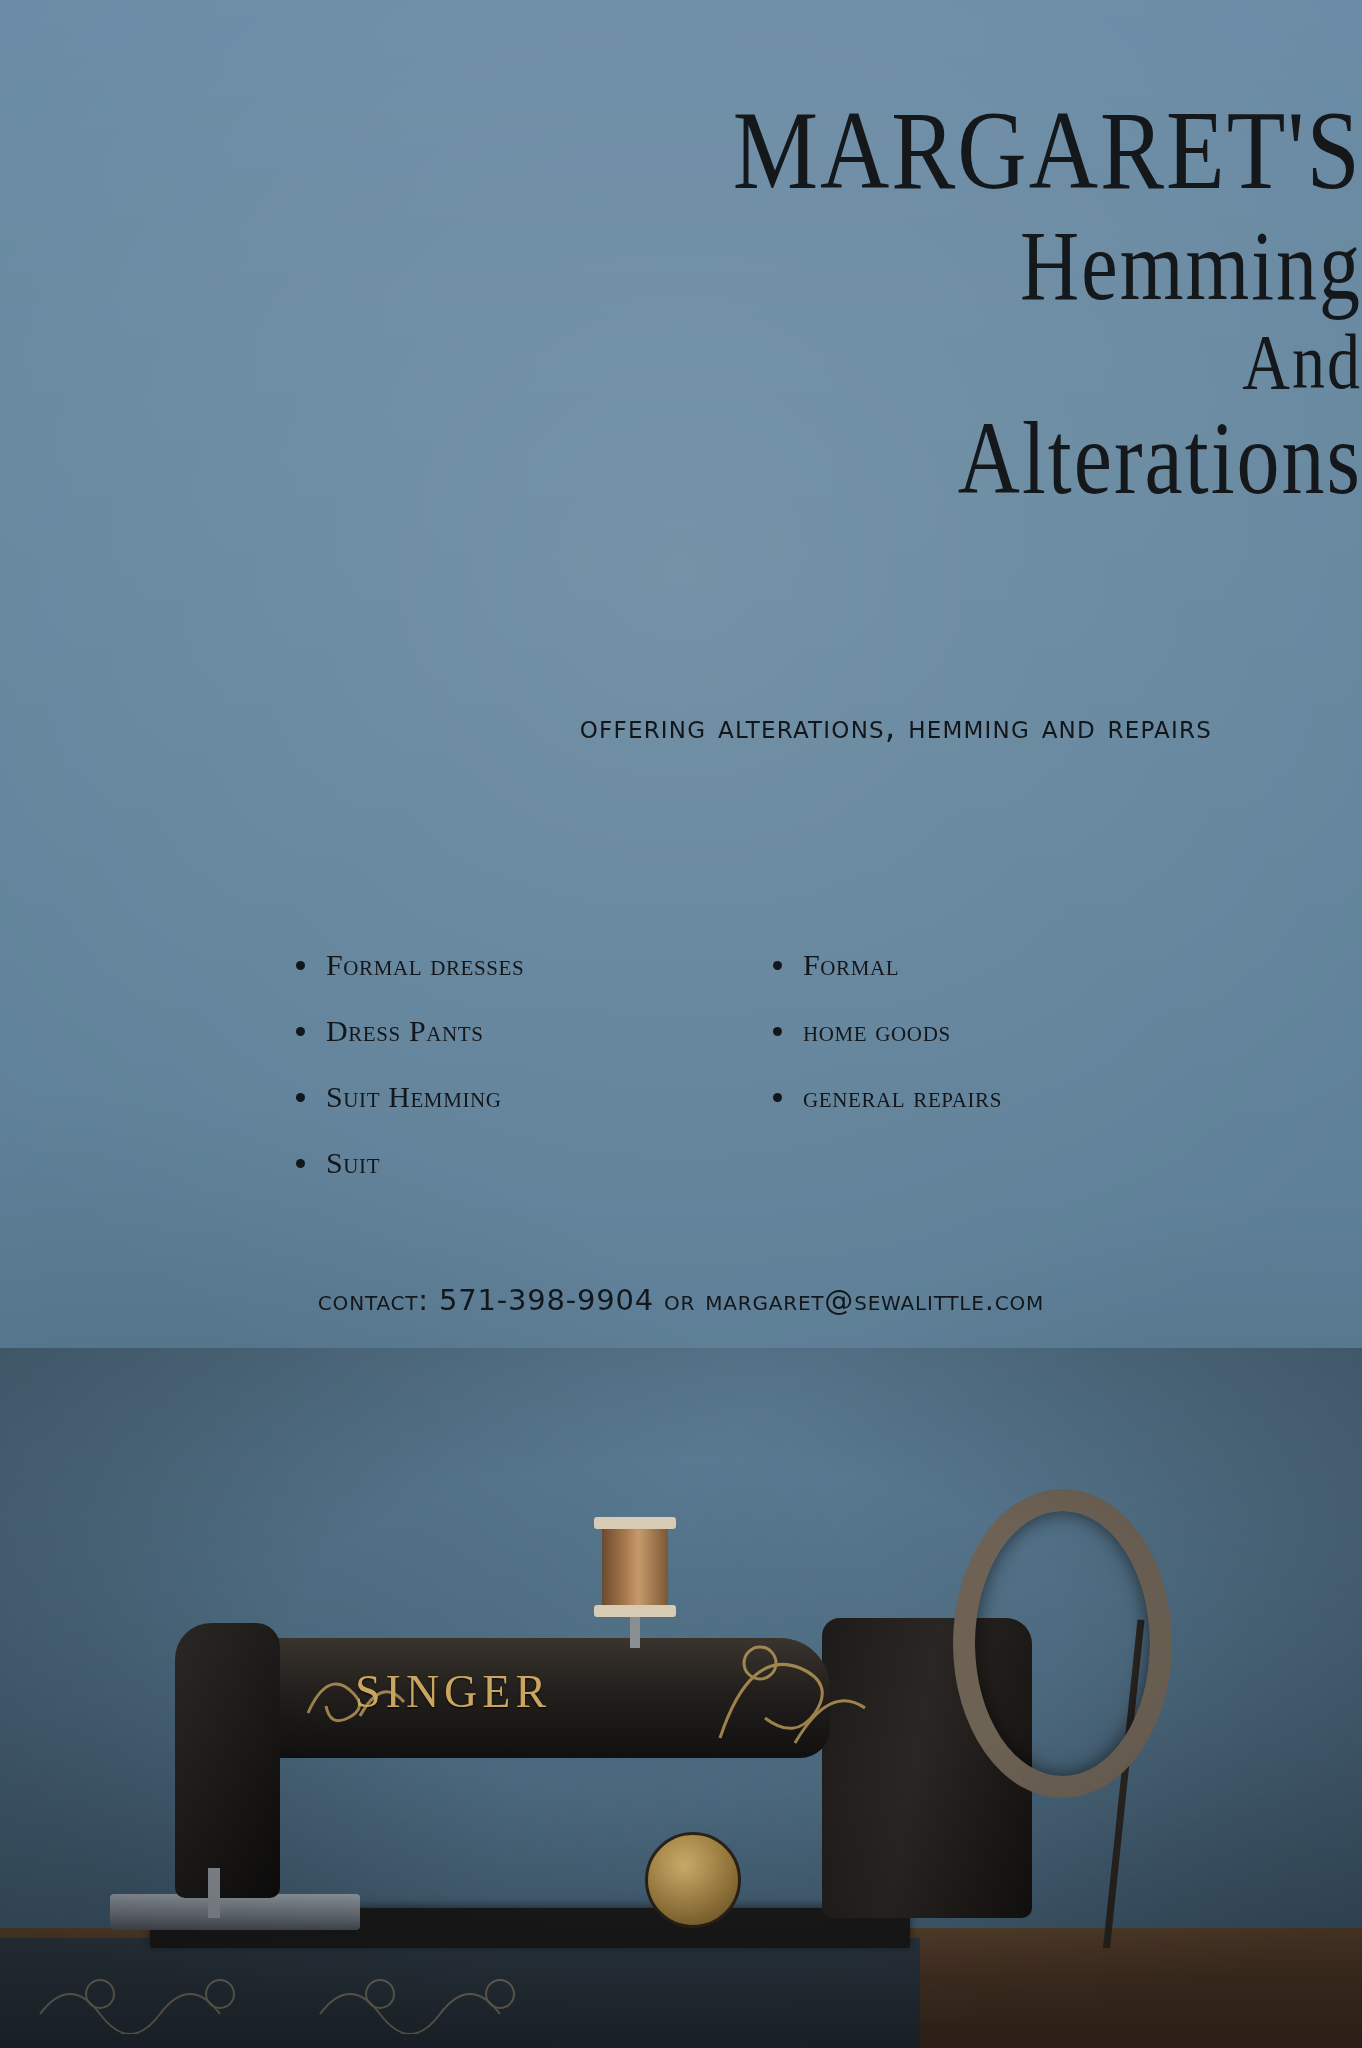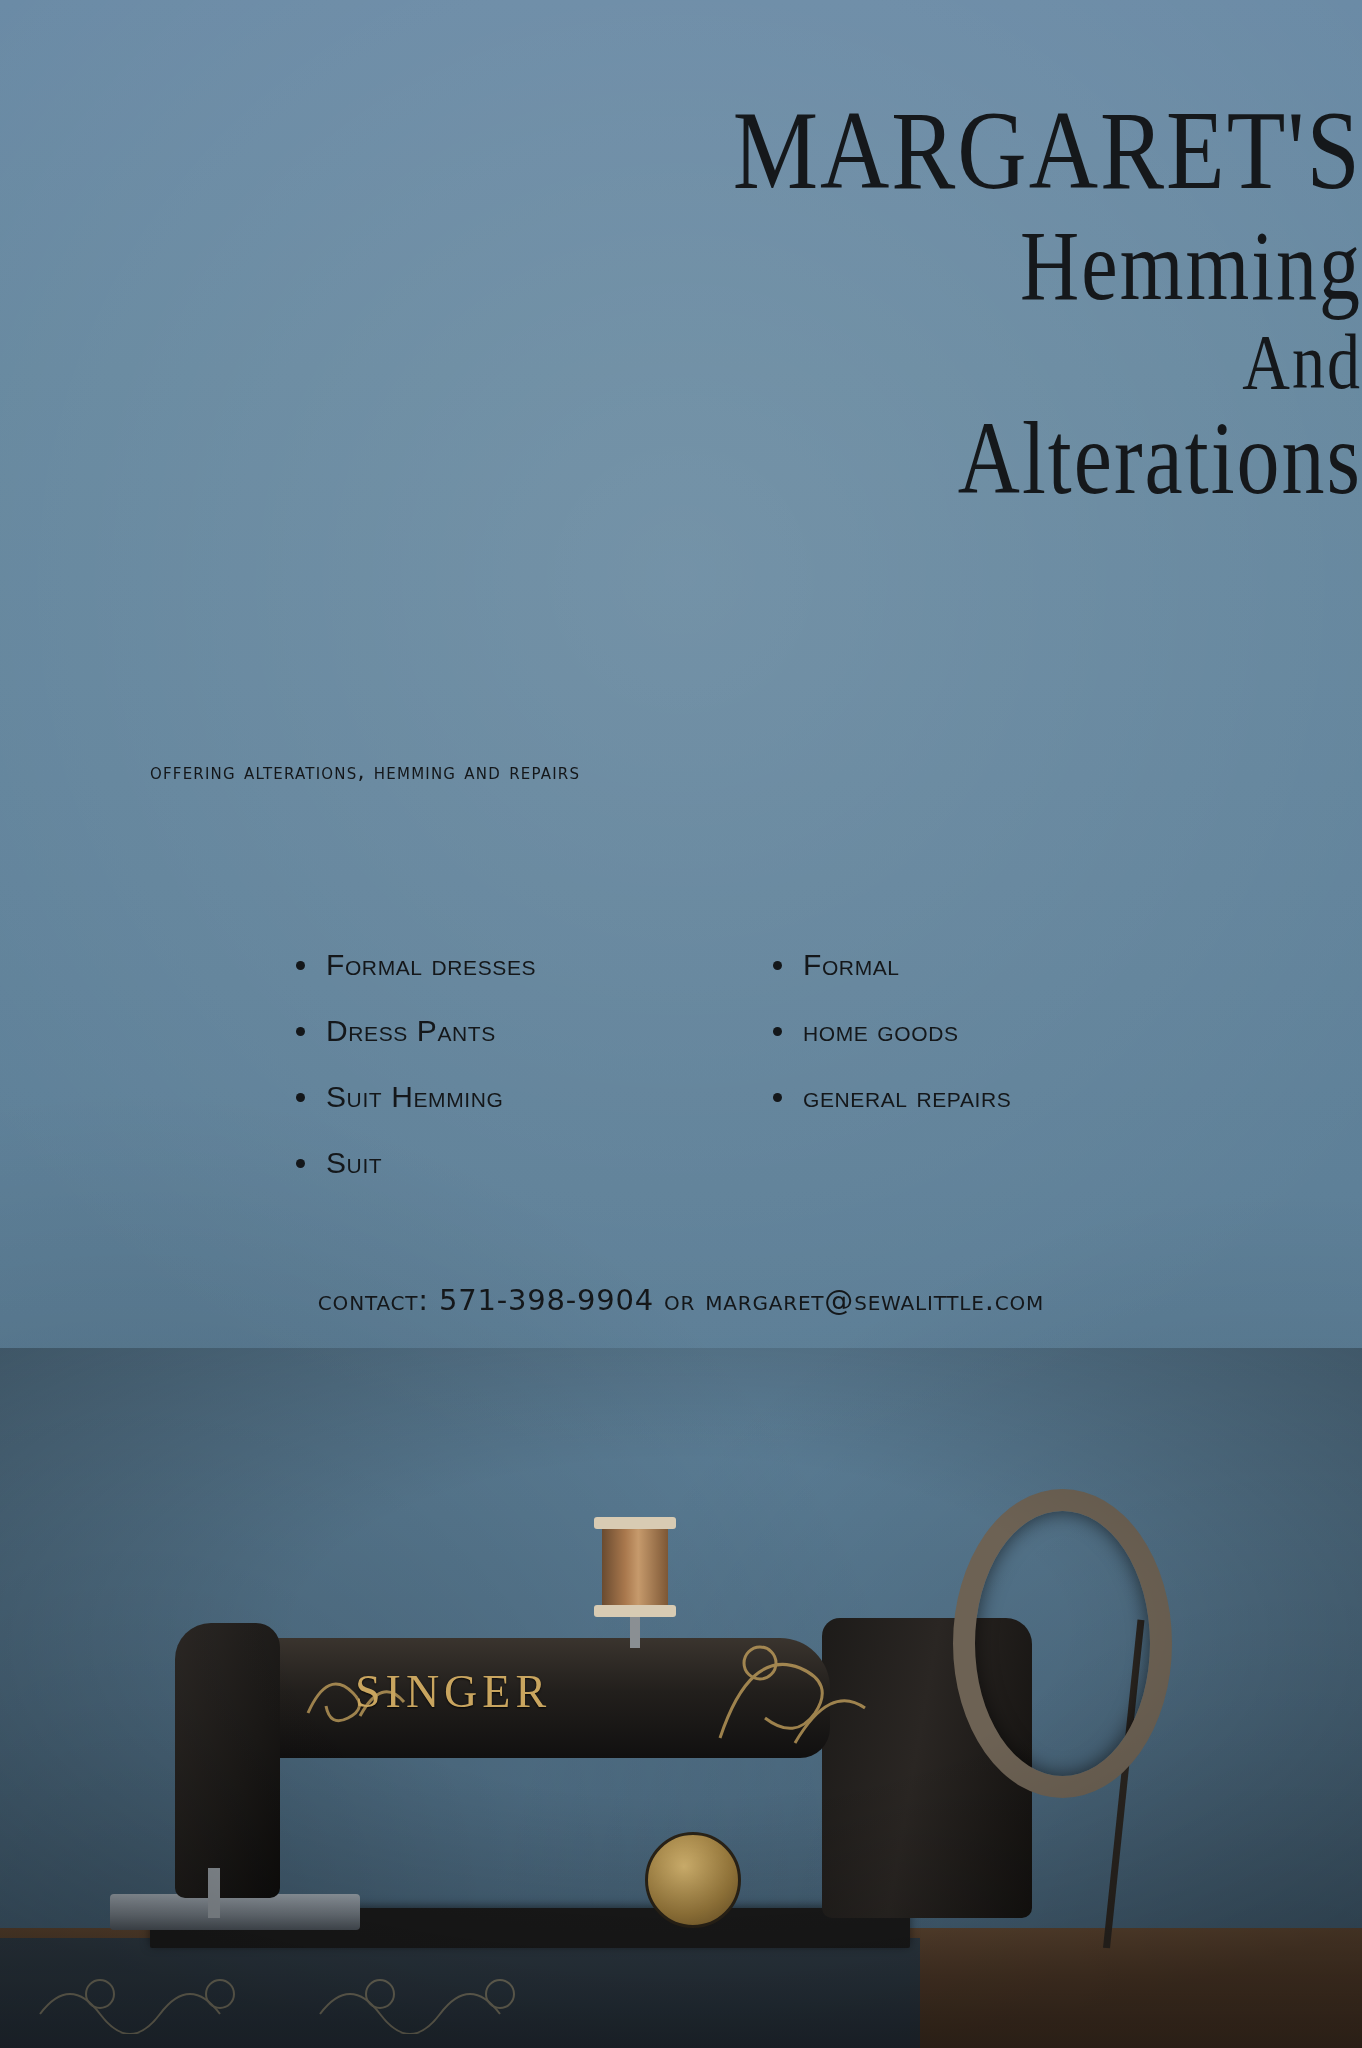--- a/index.html
+++ b/index.html
@@ -71,44 +71,44 @@
     font-size: 86px;
     line-height: 1.02;
     letter-spacing: 2px;
     transform: scaleY(1.20);
     transform-origin: center top;
   }
 
   
   .subtitle {
     position: absolute;
-    top: 752px;
+    top: 696px;
     left: 150px;
     right: 150px;
-    text-align: left;
+    text-align: right;
     color: #14171a;
     font-family: "DejaVu Sans", sans-serif;
-    font-size: 22px;
+    font-size: 33px;
     line-height: 1.85;
     letter-spacing: 1.2px;
     text-transform: lowercase;
     font-variant: small-caps;
   }
   .subtitle span { display: block; }
 
   
   .services {
     position: absolute;
     top: 950px;
     left: 290px;
     right: 220px;
     display: flex;
     gap: 102px;
     color: #14171a;
-    font-family: Liberation Sans, sans-serif;
+    font-family: Liberation Serif, serif;
   }
   .services ul {
     margin: 0;
     padding: 0;
     list-style: none;
     flex: 1;
   }
   .services li {
     position: relative;
     padding-left: 36px;

